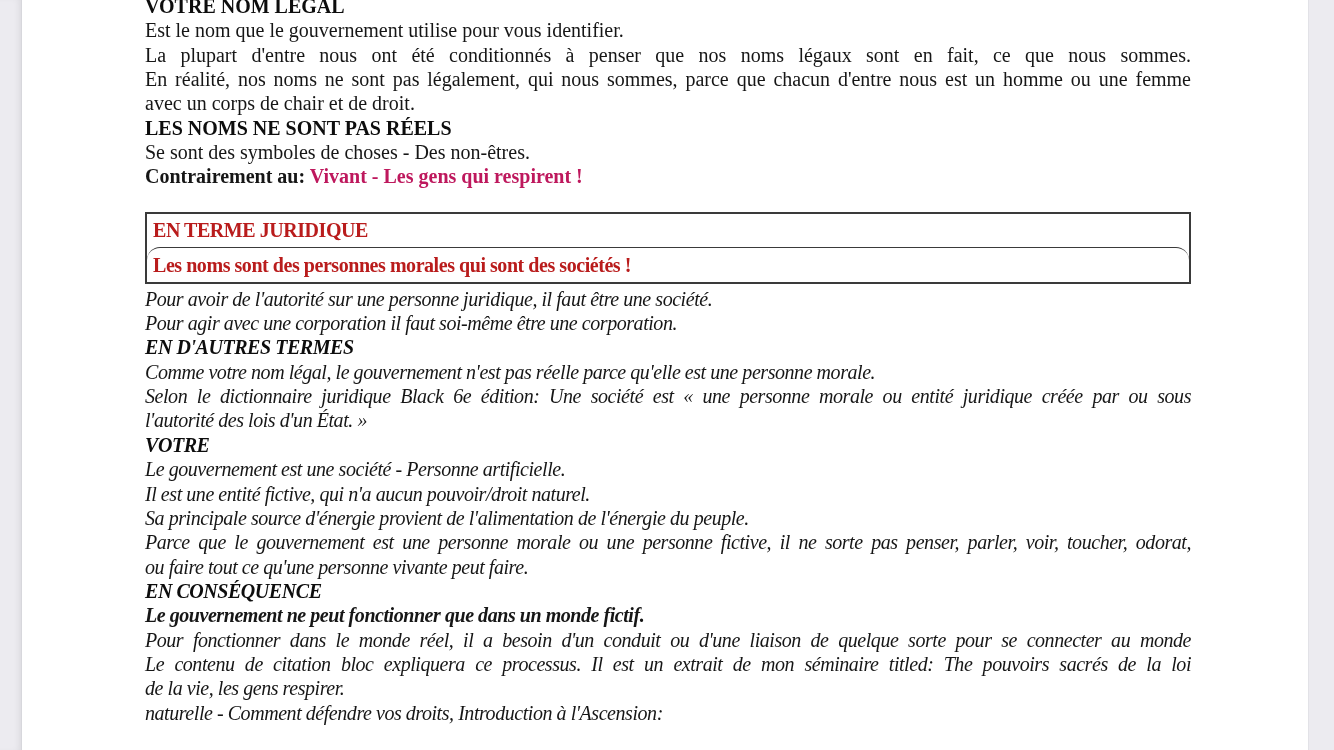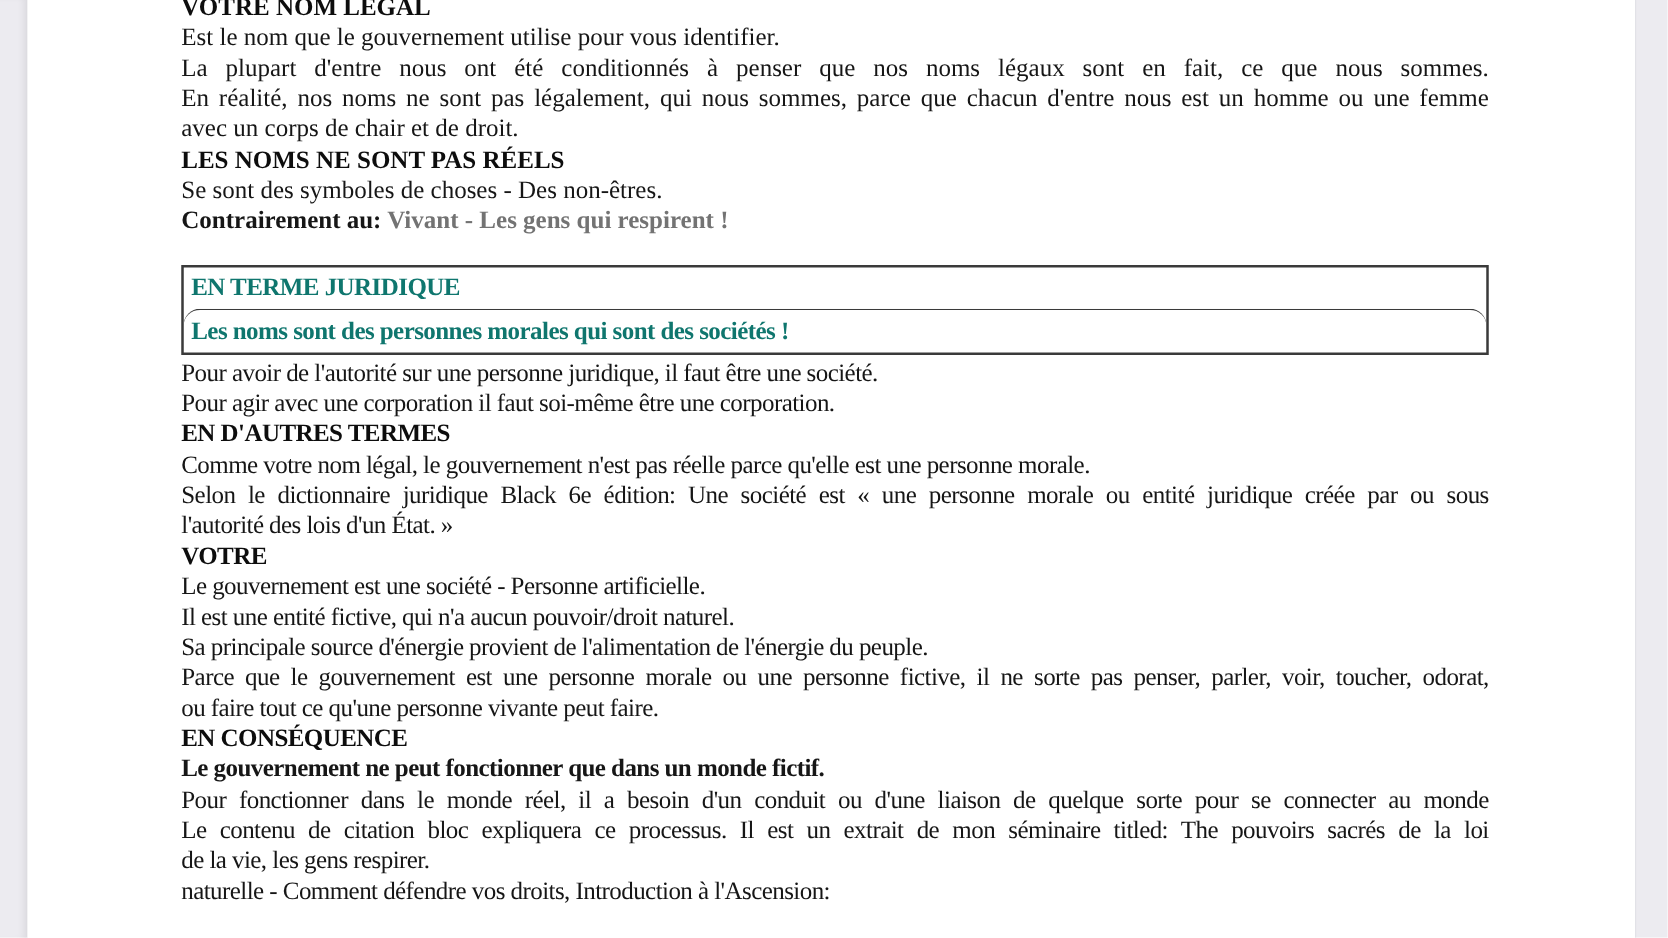--- a/index.html
+++ b/index.html
@@ -30,34 +30,34 @@
     top: -6px;                
     width: 1046px;
     color: #161616;
     font-size: 20px;
     line-height: 24.35px;
   }
   .line { min-height: 24.35px; }
   .bold { font-weight: bold; }
   .heading { font-weight: bold; color: #0d0d0d; }
   .justify { text-align: justify; text-align-last: justify; }
-  .condensed { letter-spacing: -0.45px; }
-  .red { color: #737373; }
+  .condensed { letter-spacing: -0.45px; font-style: italic; }
+  .red { color: #be185d; }
   .legal-table {
     margin: 23px 0 3px 0;
     border: 2px solid #3a3a3a;
   }
   .legal-table-row {
     height: 33.5px;
     display: flex;
     align-items: center;
     padding: 0 6px;
     font-weight: bold;
     letter-spacing: -0.45px;
-    color: #0f766e;
+    color: #b91c1c;
   }
   .legal-table-row + .legal-table-row { border-top: 1.5px solid #3a3a3a; border-radius: 13px; }
 </style>
 </head>
 <body>
 
 <div class="gutter-left"></div>
 <div class="page">
   <div class="doc">
       <div class="line heading">VOTRE NOM LÉGAL</div>

